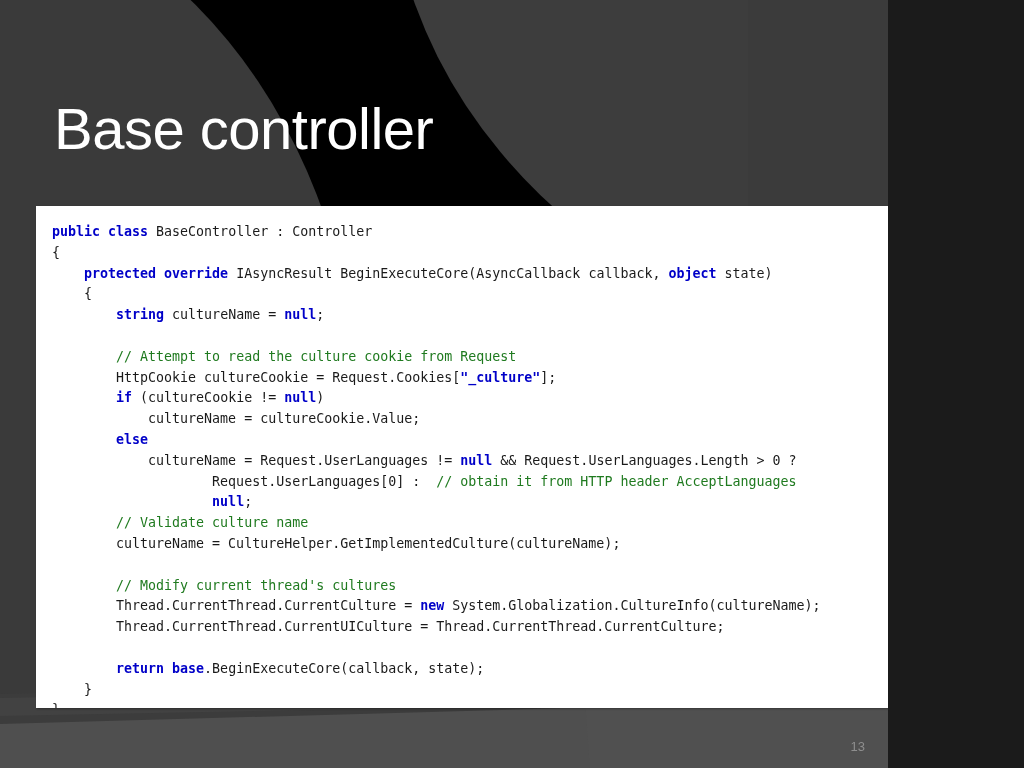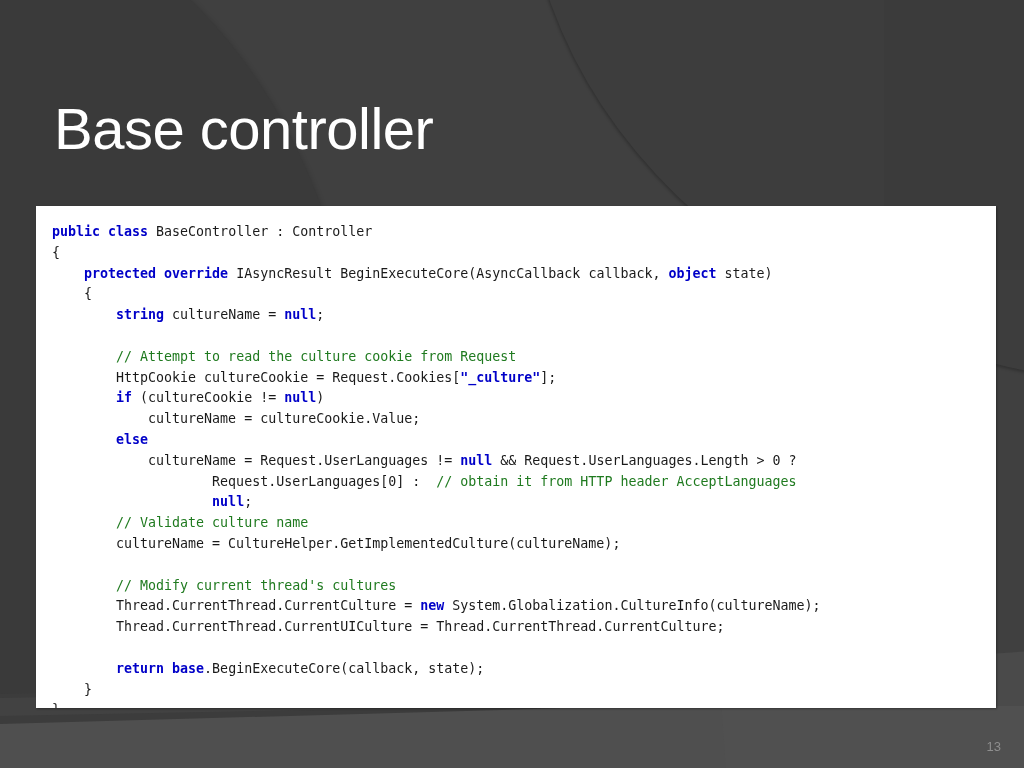--- a/index.html
+++ b/index.html
@@ -2,24 +2,24 @@
 <html><head>
 <meta charset="utf-8">
 <style>
   html, body {
     margin: 0;
     padding: 0;
     background: #1b1b1b;
   }
   .slide {
     position: relative;
-    width: 1024px;
+    width: 888px;
     height: 768px;
     overflow: hidden;
-    background: #404040;
+    background: #000000;
     font-family: "Liberation Sans", sans-serif;
   }
 
   
   .bg-layer {
     position: absolute;
     inset: 0;
     overflow: hidden;
     pointer-events: none;
   }

